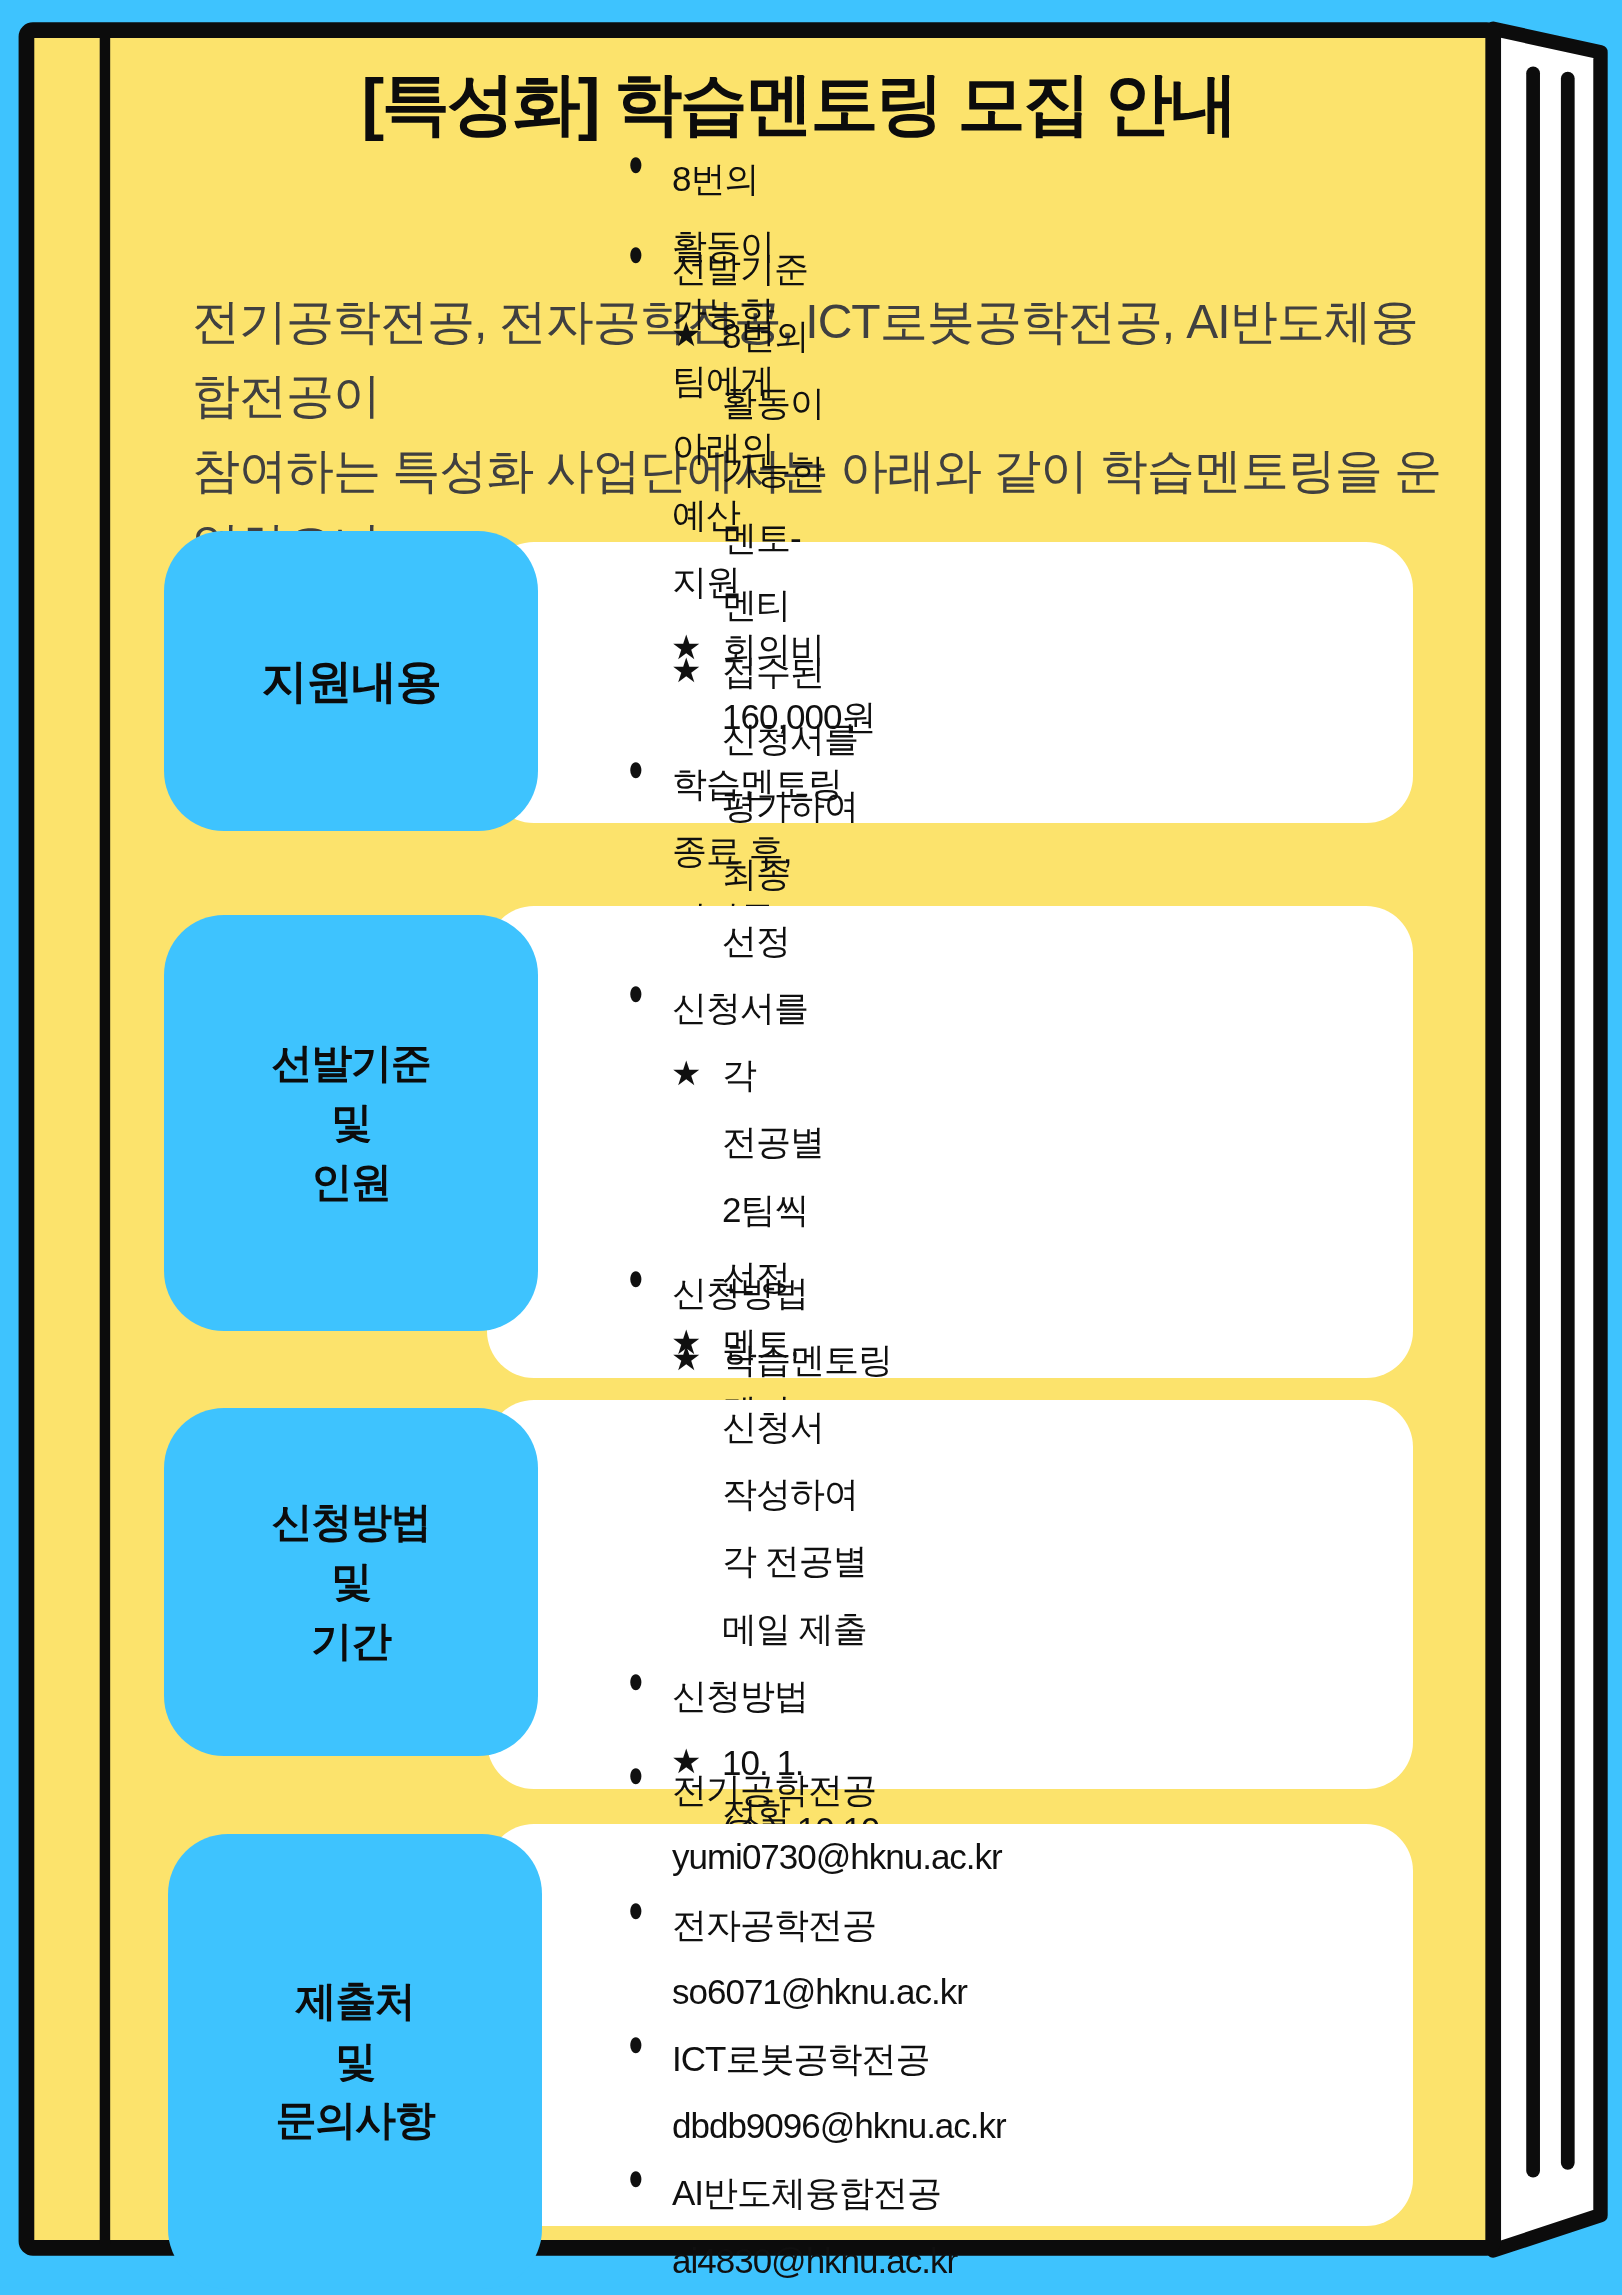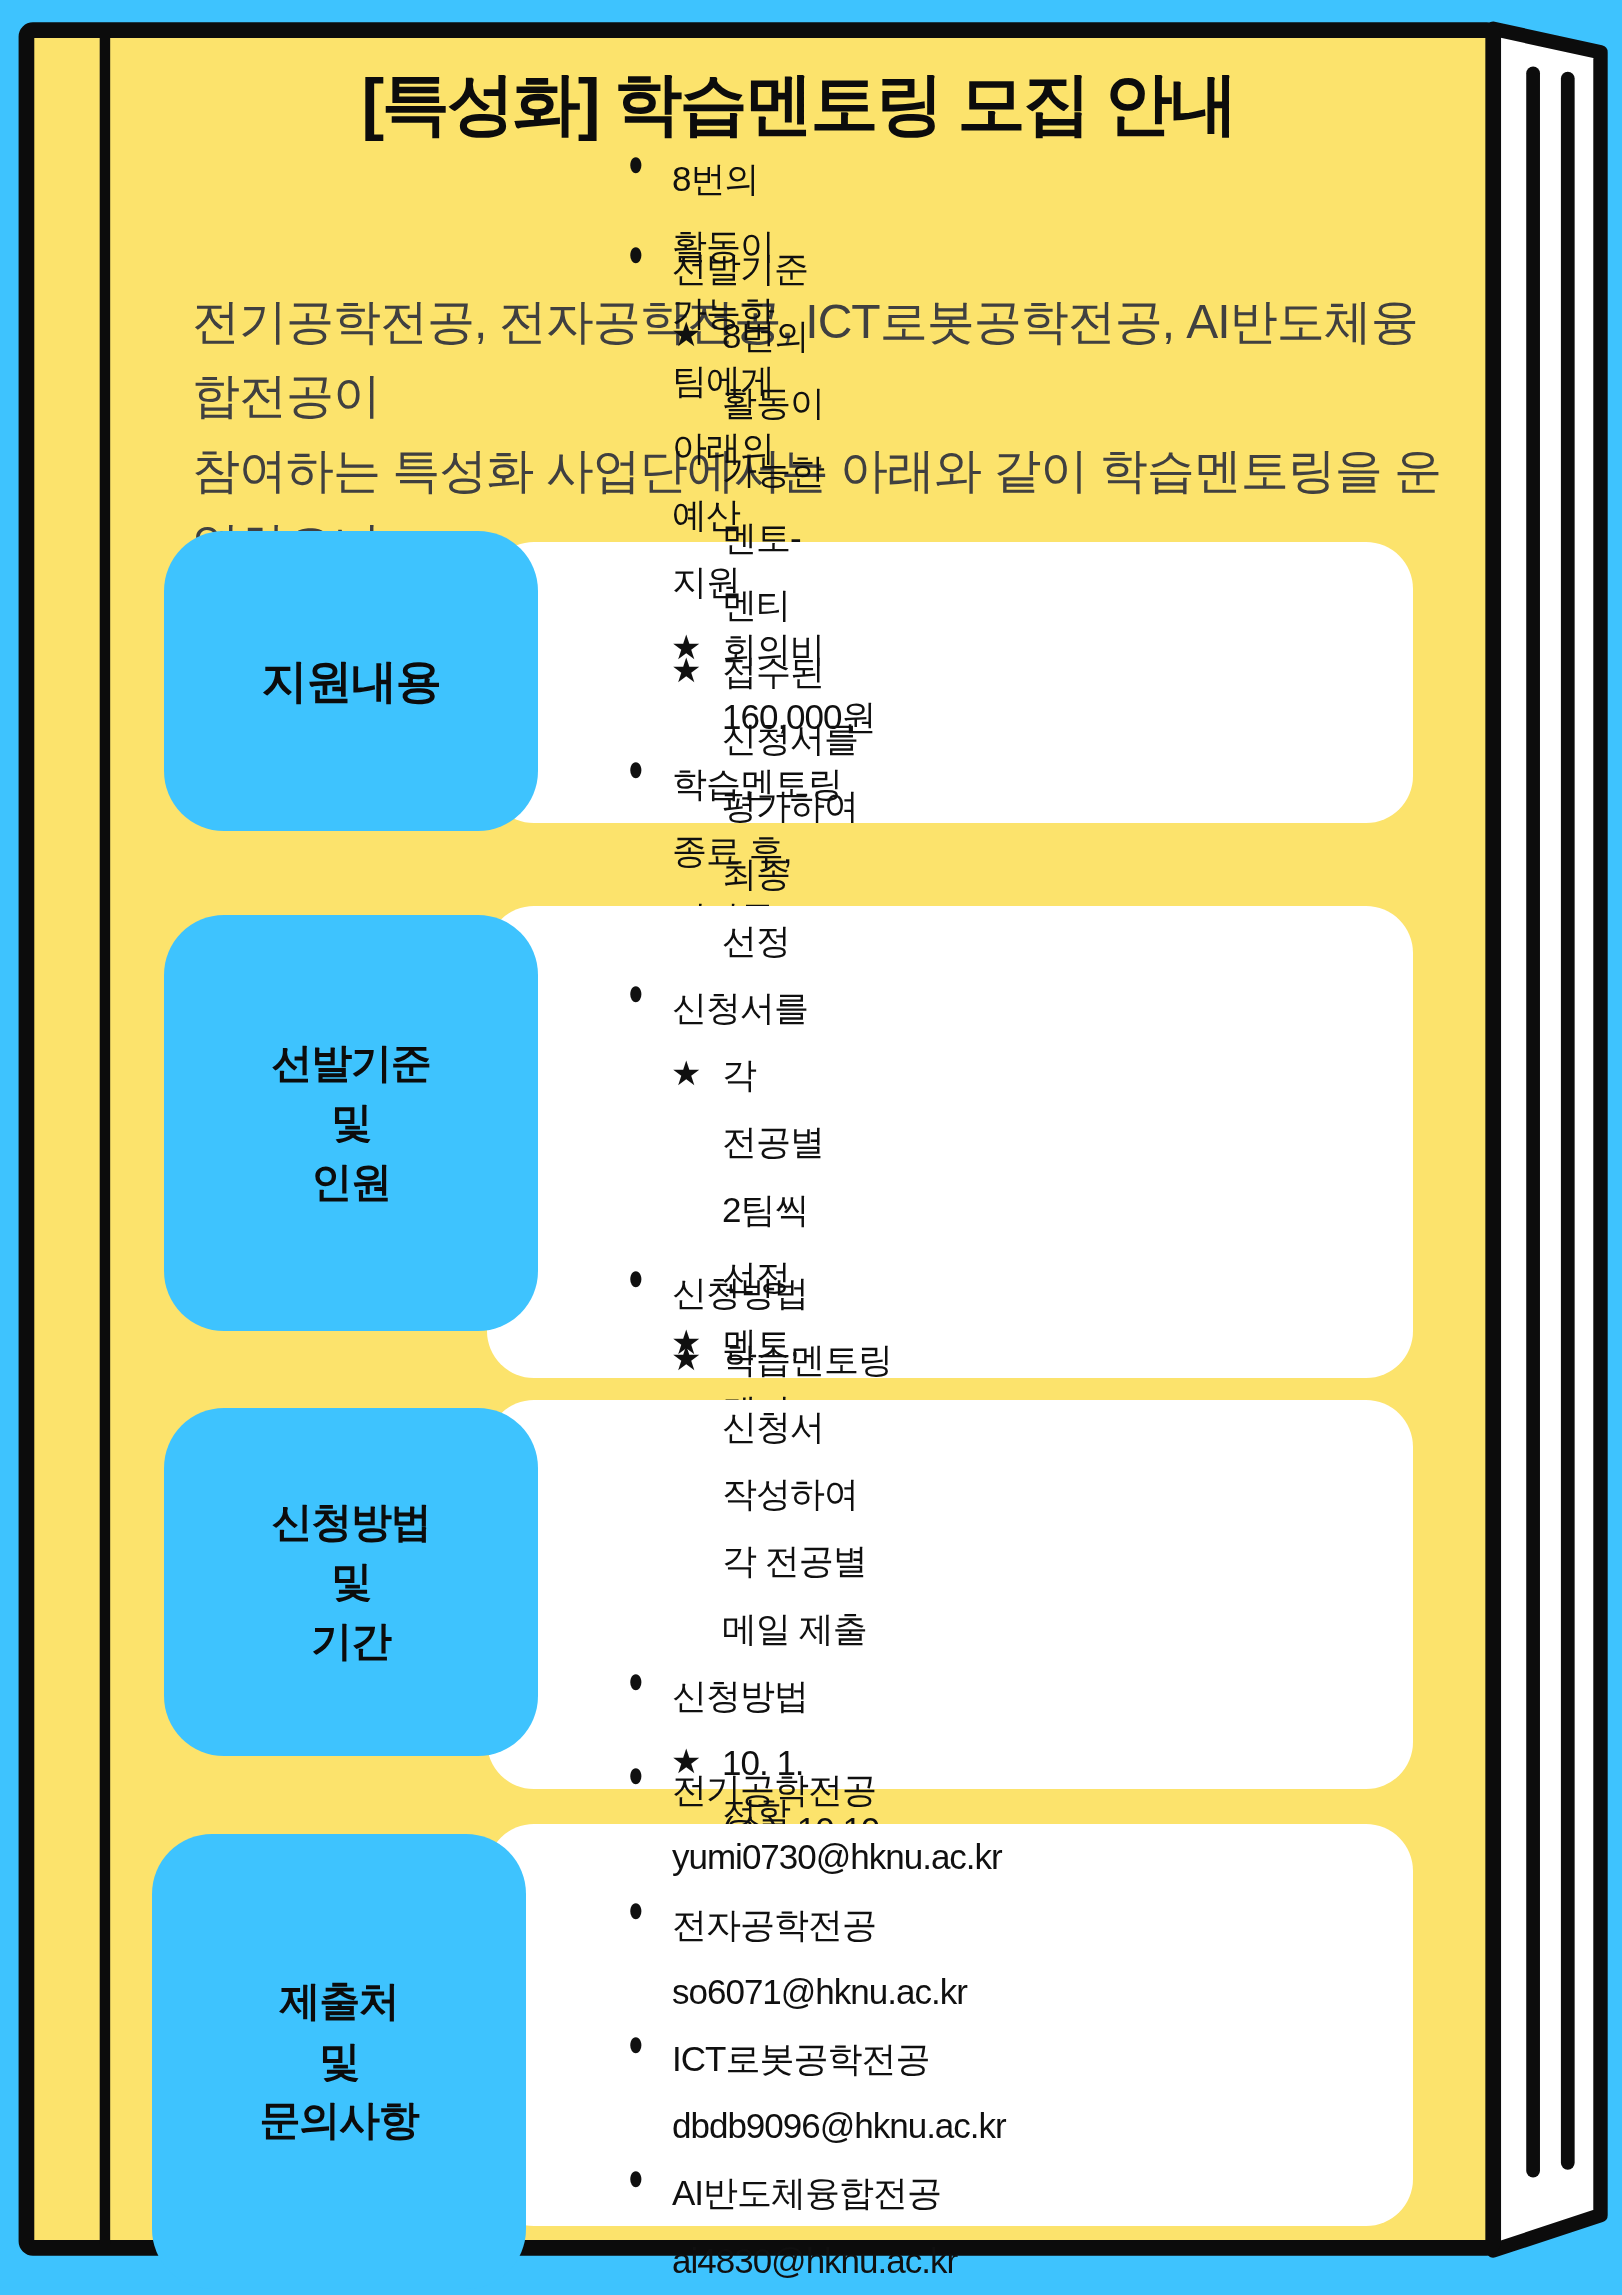--- a/index.html
+++ b/index.html
@@ -62,21 +62,21 @@
 
   .row2 .whitebox{left:487px;top:881px;width:926px;height:472px;}
   .row2 .bluebox{left:164px;top:890px;width:374px;height:416px;}
   .row2 .items{top:881px;height:472px;}
 
   .row3 .whitebox{left:487px;top:1375px;width:926px;height:389px;}
   .row3 .bluebox{left:164px;top:1383px;width:374px;height:348px;}
   .row3 .items{top:1375px;height:389px;}
 
   .row4 .whitebox{left:487px;top:1799px;width:926px;height:402px;}
-  .row4 .bluebox{left:152px;top:1809px;width:374px;height:455px;}
+  .row4 .bluebox{left:168px;top:1809px;width:374px;height:455px;}
   .row4 .items{top:1799px;height:402px;}
 </style>
 </head>
 <body>
 
 <div class="canvas">
 
   <svg class="frame" viewBox="0 0 2480 3508" xmlns="http://www.w3.org/2000/svg">
 
     <polygon points="2282,44 2446,80 2446,3386 2282,3440" fill="#ffffff" stroke="#0c0c0c" stroke-width="22" stroke-linejoin="round"></polygon>

